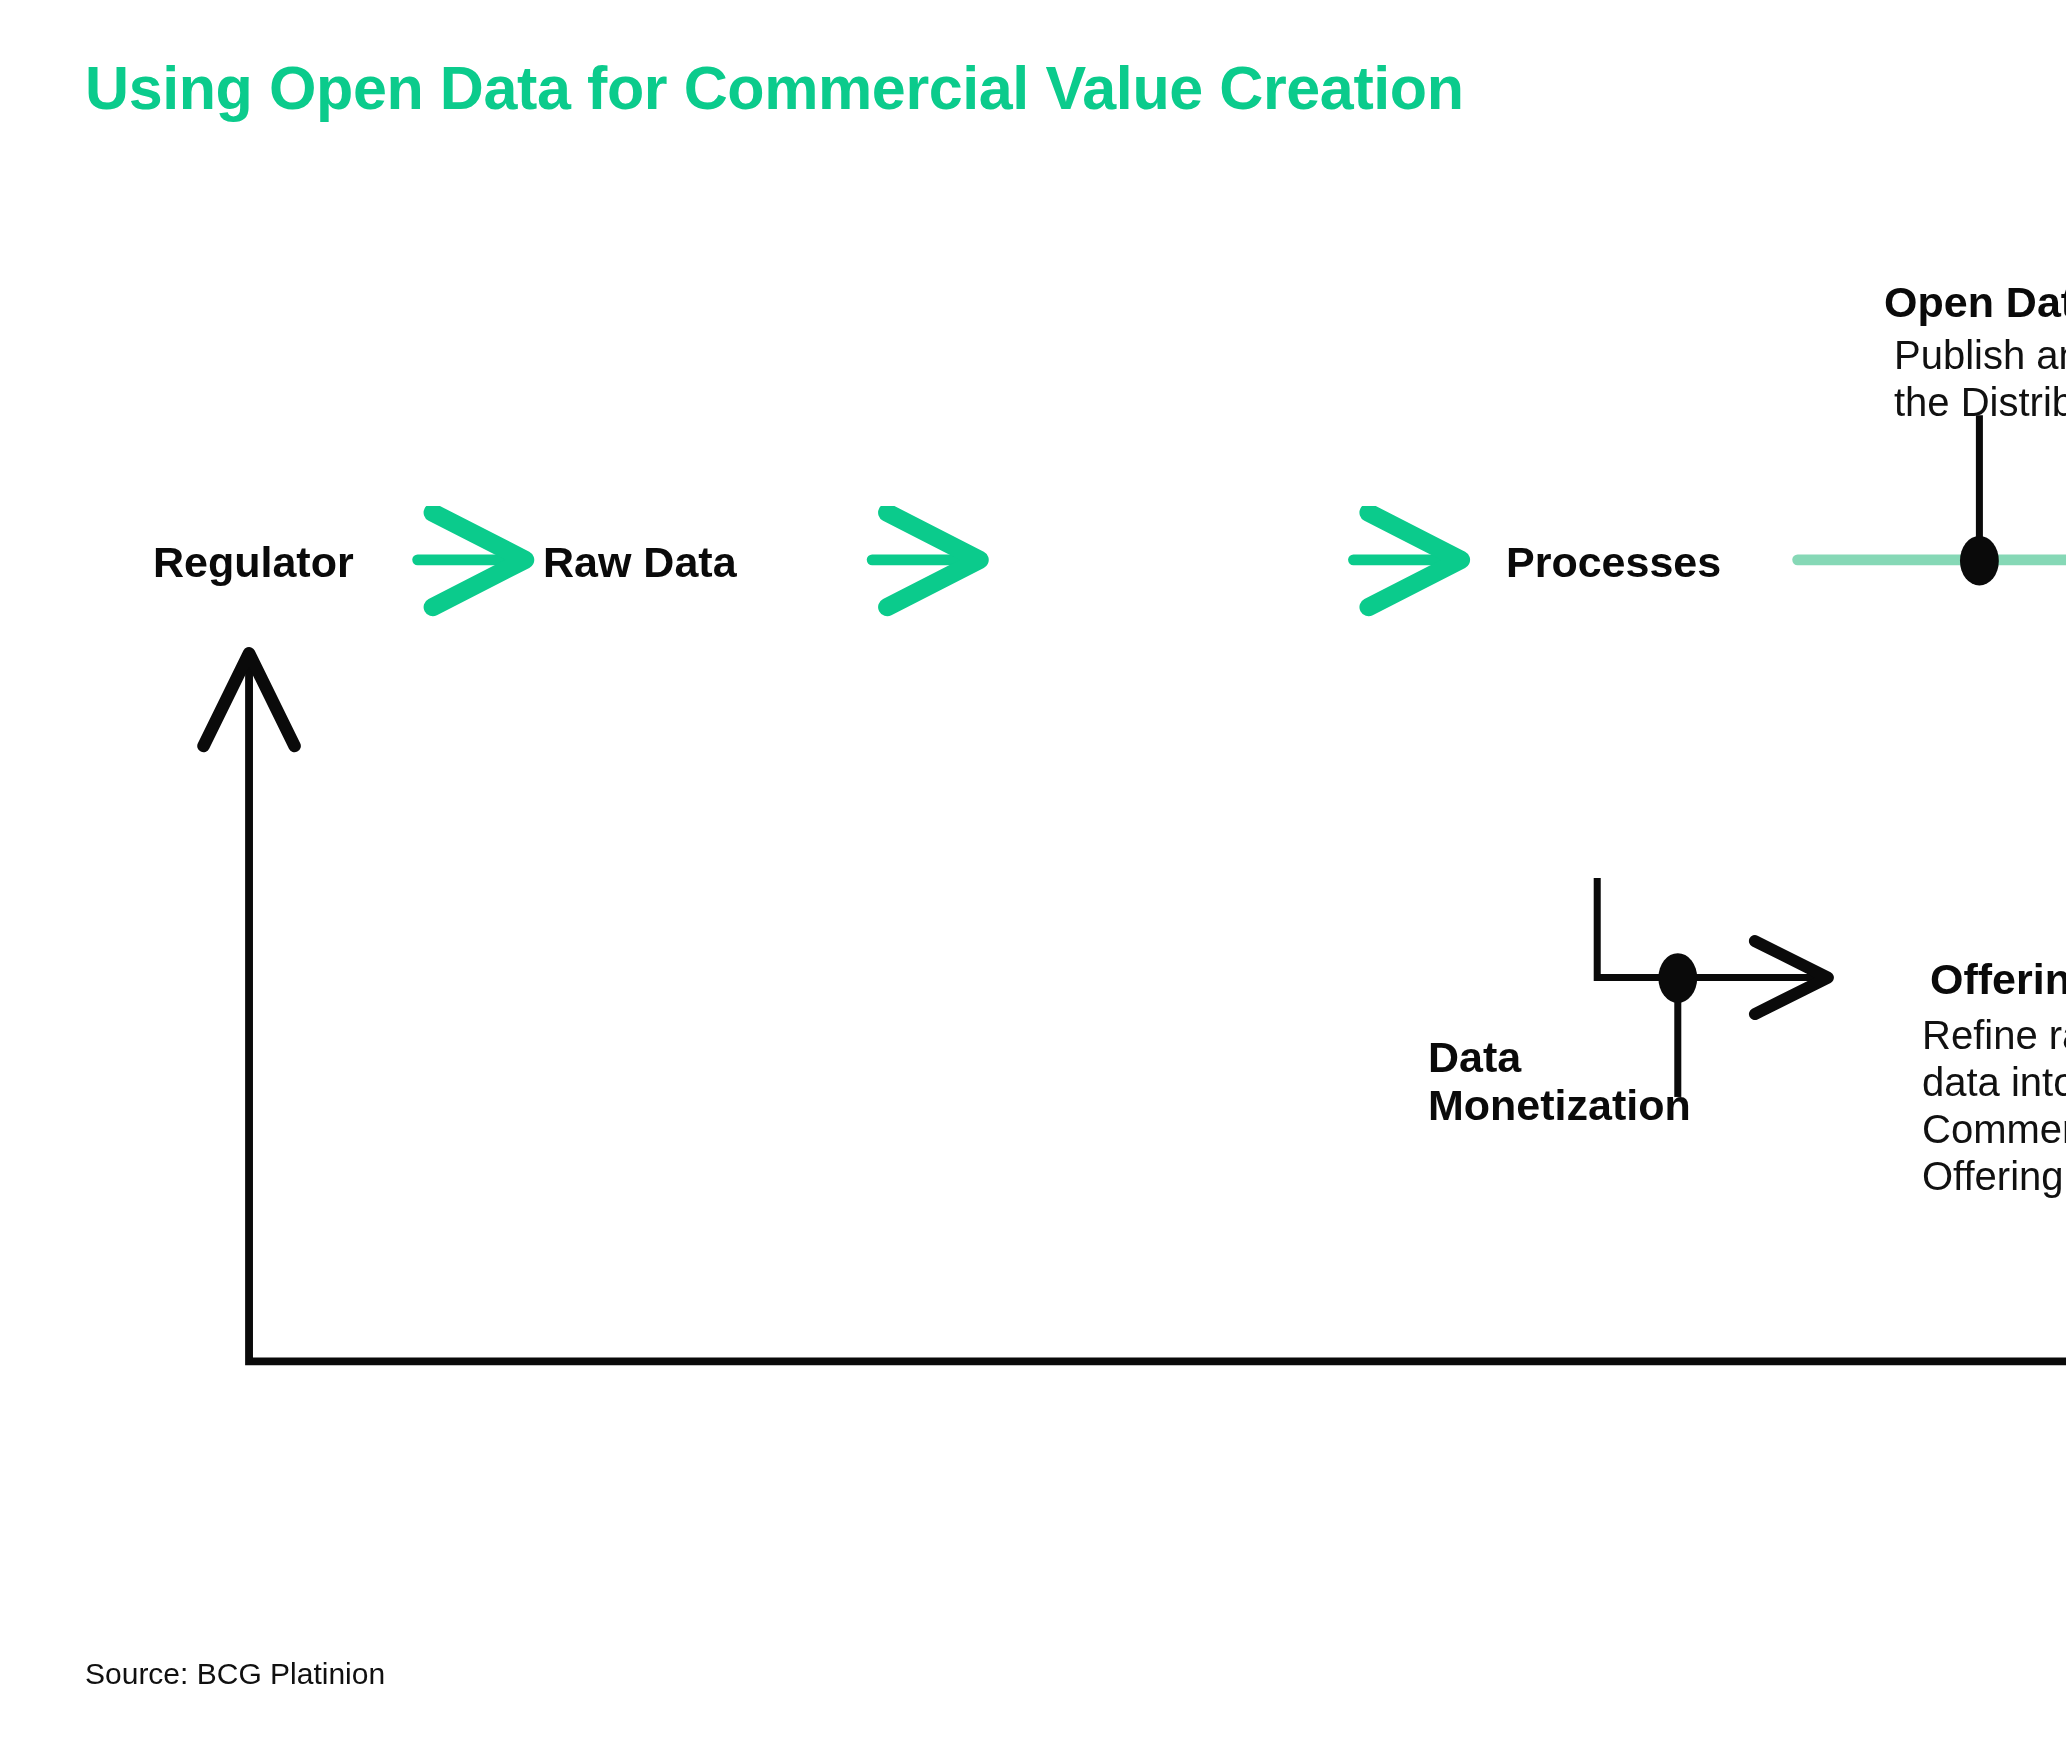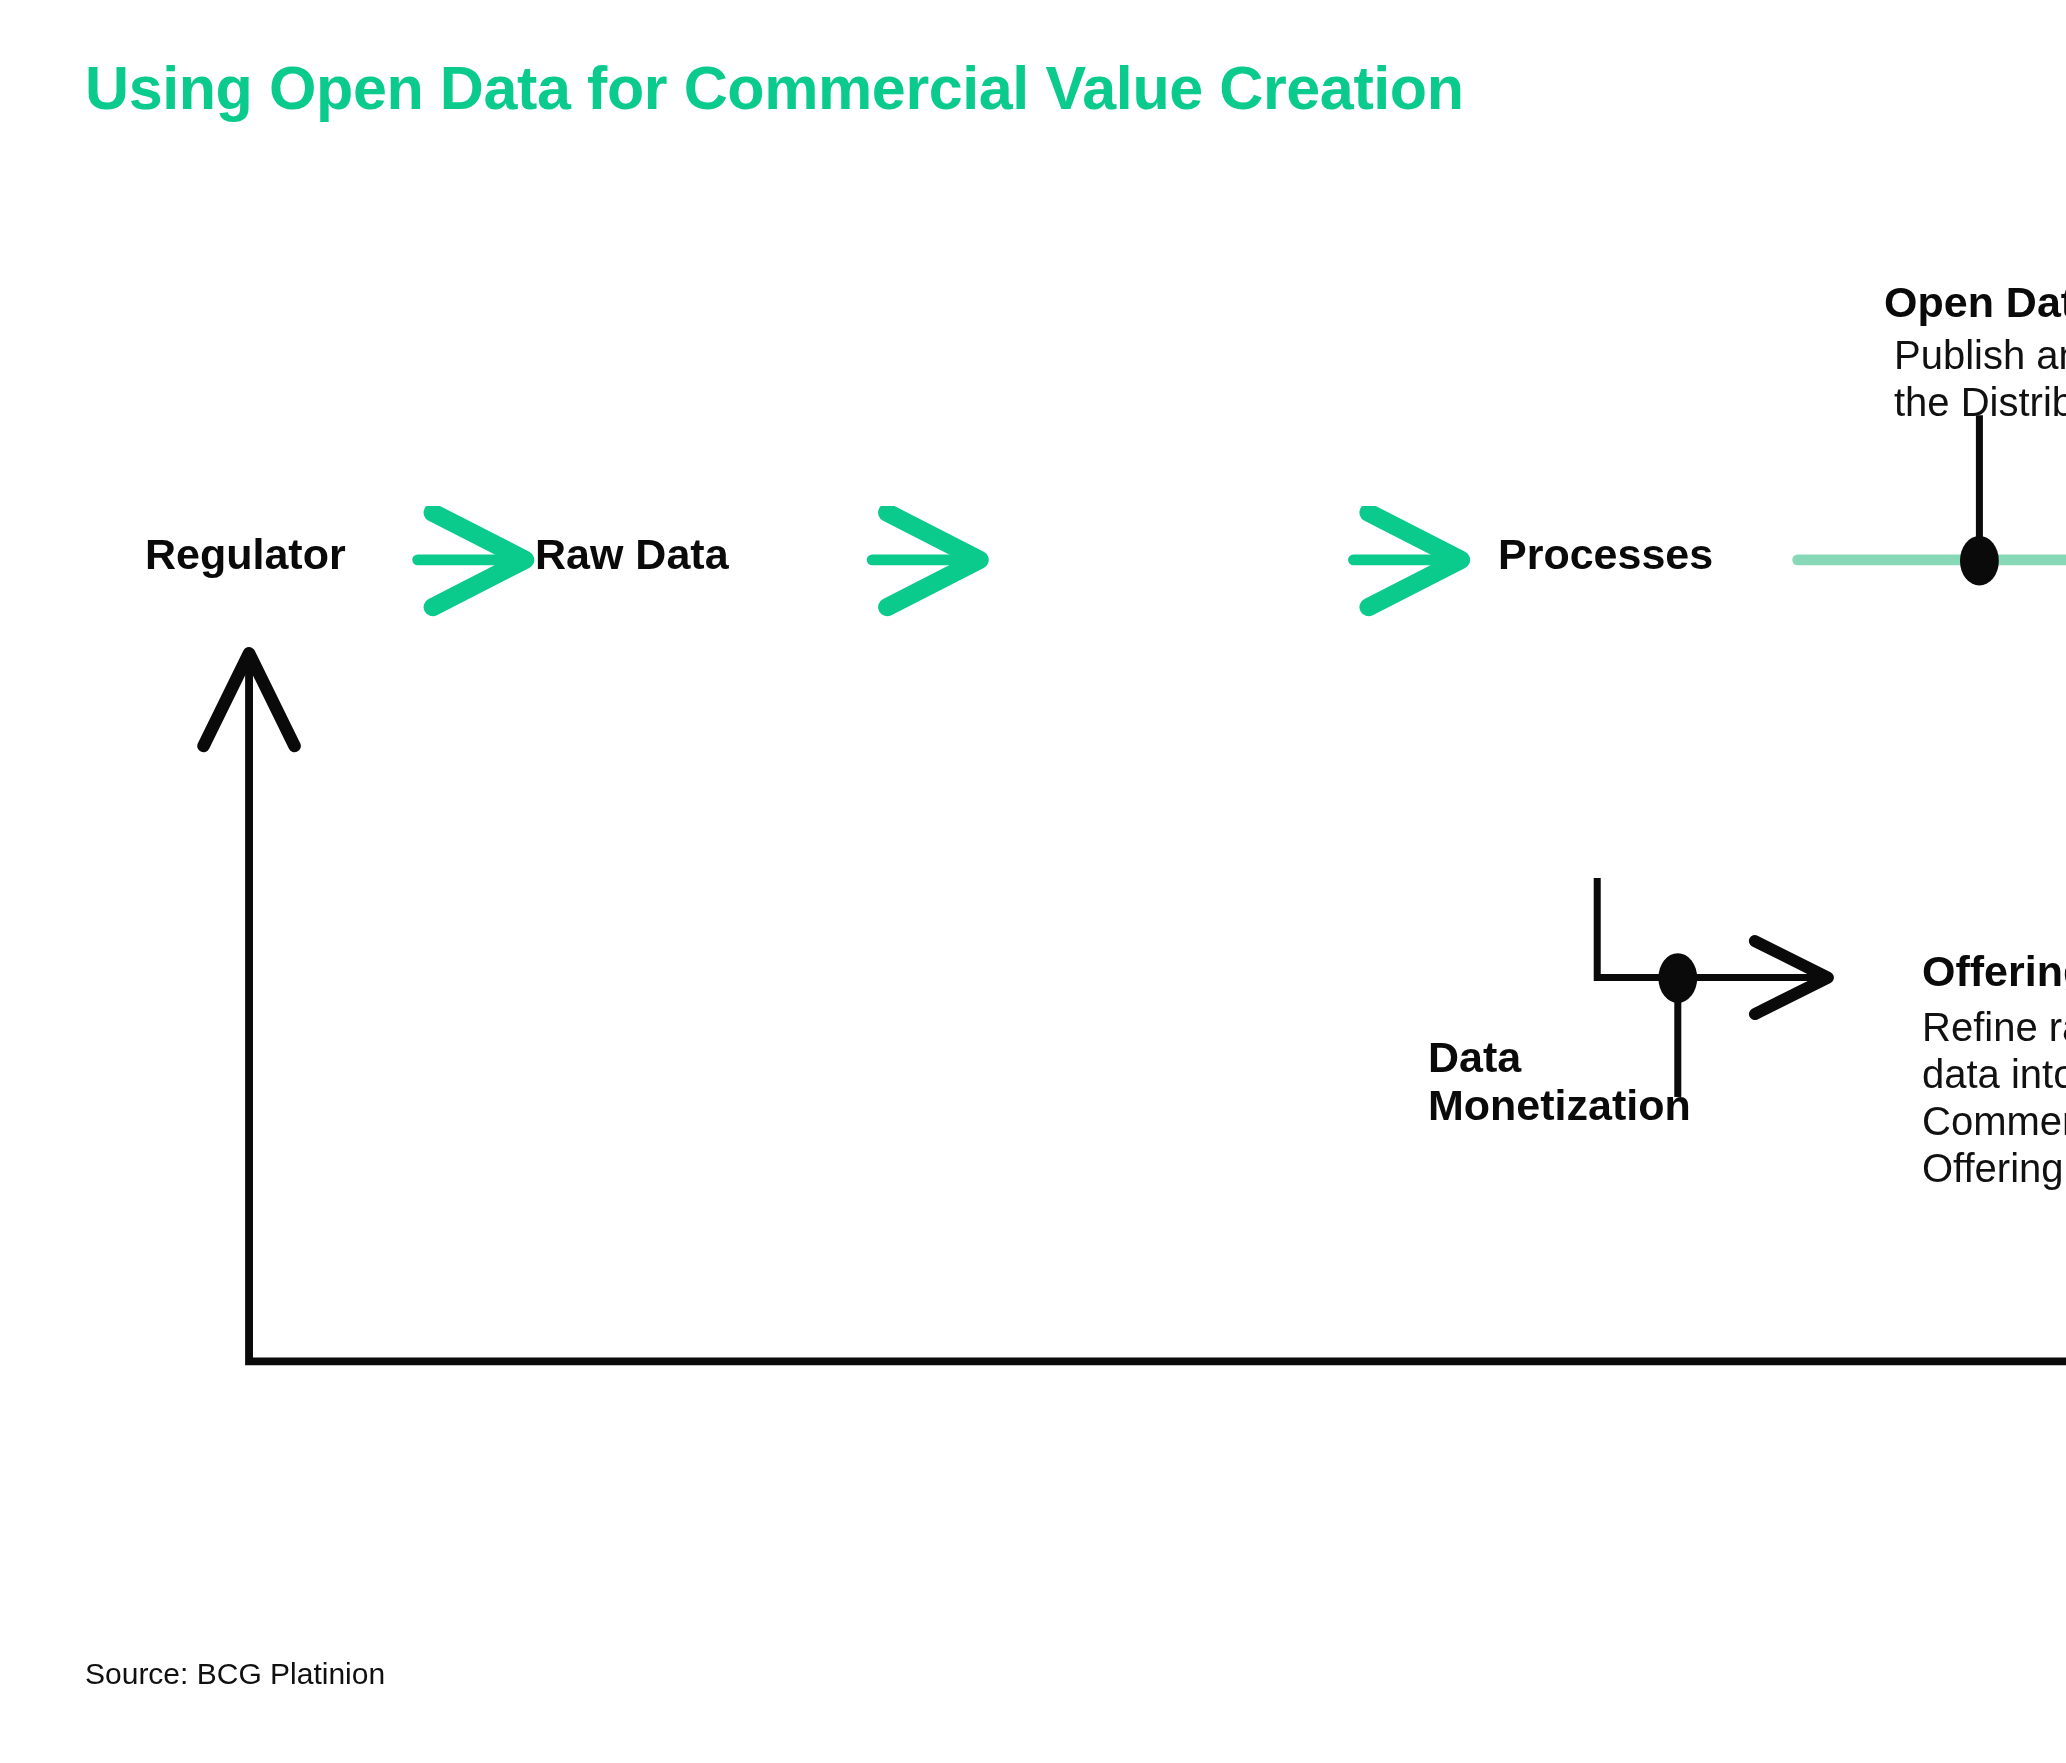--- a/index.html
+++ b/index.html
@@ -15,21 +15,21 @@
   .title{
     position:absolute;left:85px;top:53px;
     font-size:61px;font-weight:700;letter-spacing:-0.4px;
     color:#0BCB8C;white-space:nowrap;
   }
 
   
   .node{position:absolute;}
   .node .hd{
     font-size:43px;font-weight:700;color:#0a0a0a;
-    line-height:1.0;white-space:nowrap;margin:0;
+    line-height:1.0;white-space:nowrap;margin:8px;
   }
   .node .bd{
     font-size:40px;font-weight:400;color:#111111;
     line-height:1.18;margin-top:10.7px;
   }
   .node.narrow .bd{max-width:421px;}
 
   .anno{position:absolute;}
   .anno .hd{font-size:43px;font-weight:700;color:#0a0a0a;line-height:1.0;white-space:nowrap;}
   .anno .bd{font-size:40px;font-weight:400;color:#111111;line-height:1.18;margin-top:8.3px;white-space:nowrap;}

